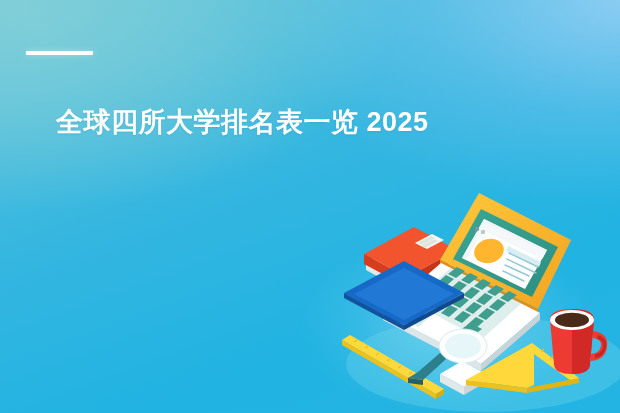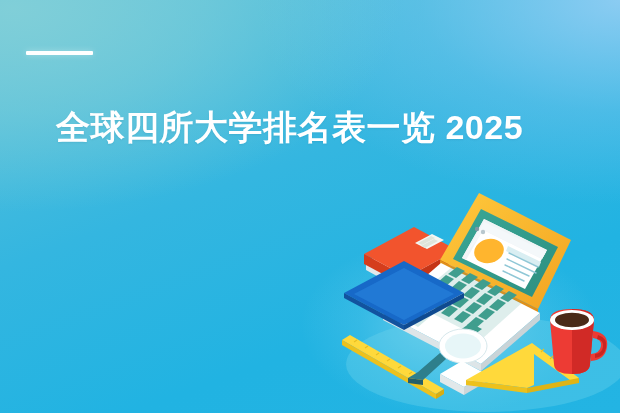--- a/index.html
+++ b/index.html
@@ -20,21 +20,21 @@
     background:radial-gradient(60% 60% at 45% 55%, rgba(190,235,250,0.45) 0%, rgba(190,235,250,0.12) 45%, rgba(190,235,250,0) 75%);
     pointer-events:none;
   }
   .accent-rule{
     position:absolute;left:26px;top:51px;width:67px;height:4px;
     background:#ffffff;border-radius:1px;
     box-shadow:0 0 6px rgba(255,255,255,0.35);
   }
   .title{
     position:absolute;left:56px;top:106px;
-    color:#ffffff;font-size:34px;font-weight:bold;
+    color:#ffffff;font-size:27px;font-weight:bold;
     letter-spacing:.5px;line-height:1.25;white-space:nowrap;
     text-shadow:0 1px 2px rgba(0,90,130,0.12);
   }
   
   .illus{position:absolute;left:336px;top:188px;width:284px;height:225px;}
   .illus svg{display:block;width:284px;height:225px;}
 </style>
 </head>
 <body>
 

